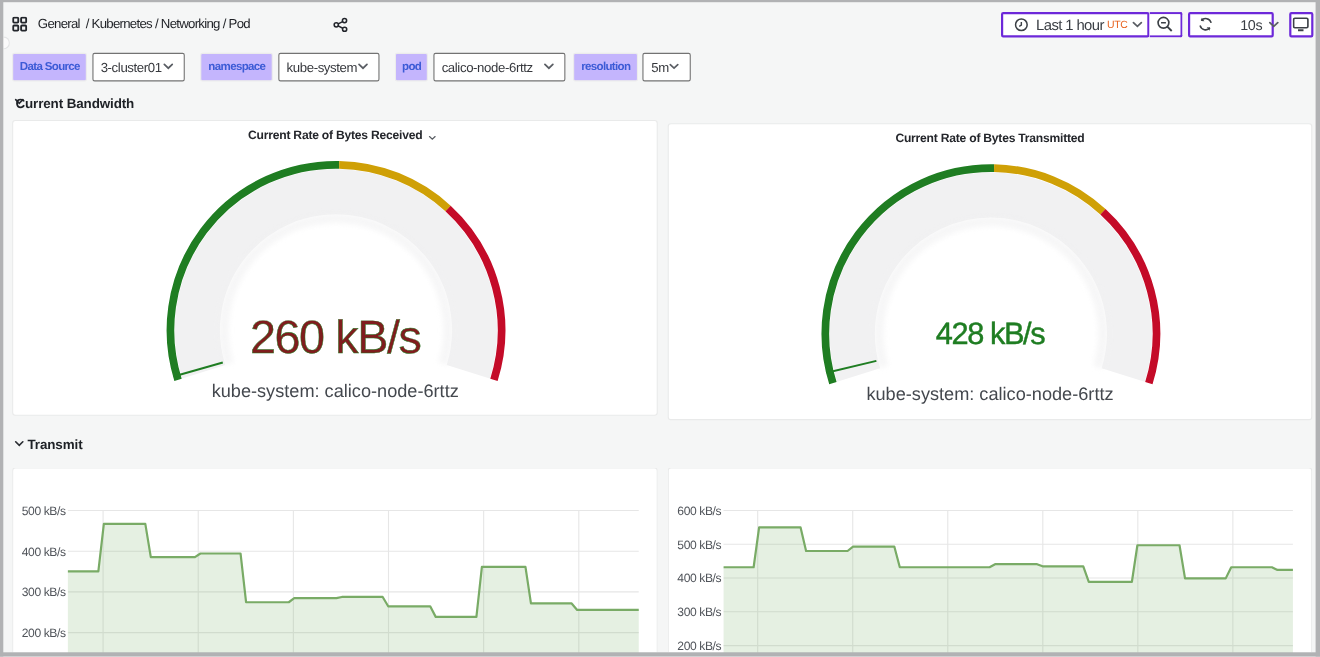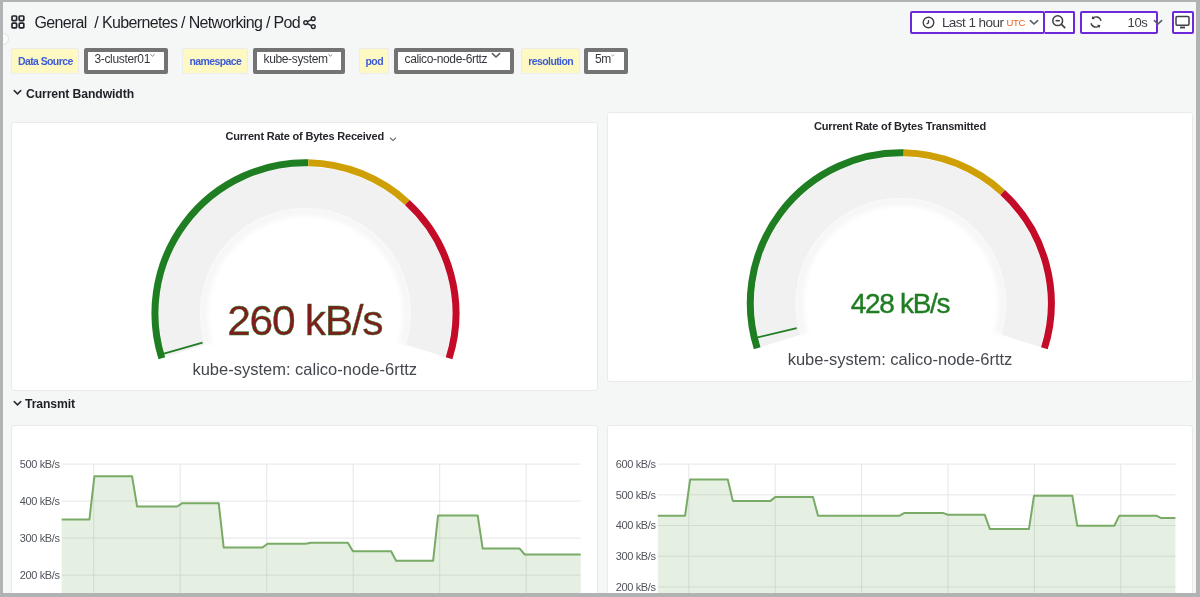--- a/index.html
+++ b/index.html
@@ -1,42 +1,42 @@
 <!DOCTYPE html>
 <html><head><meta charset="utf-8">
 <style>
 * { margin:0; padding:0; box-sizing:border-box; }
 html,body { width:1200px; height:597px; overflow:hidden; font-family:"Liberation Sans",sans-serif; }
 body { background:#f5f6f6; position:relative; }
 .edge { position:absolute; background:#b1b2b4; z-index:50; }
 .panel { position:absolute; background:#fff; border:1px solid #e9eaea; border-radius:3px; }
 .ptitle { position:absolute; width:100%; text-align:center; font-size:11px; font-weight:bold; color:#24262b; letter-spacing:-0.2px; }
-.label-box { white-space:nowrap; position:absolute; top:48px; height:25.5px; background:#fef9c3; border:1px solid #ececec; border-radius:2px;
+.label-box { white-space:nowrap; position:absolute; top:48px; height:25.5px; background:#c4b5fd; border:1px solid #ececec; border-radius:2px;
   color:#3c5bd6; font-size:10.5px; letter-spacing:-0.6px; font-weight:bold; display:flex; align-items:center; justify-content:center; }
-.dd-box { white-space:nowrap; position:absolute; top:48px; height:25.5px; background:#fff; border:4px solid #737373; border-radius:2px;
-  color:#36383d; font-size:12px; letter-spacing:-0.35px; display:flex; align-items:flex-start; justify-content:space-between; padding:0 9px 0 7px; }
+.dd-box { white-space:nowrap; position:absolute; top:48px; height:25.5px; background:#fff; border:1px solid #737373; border-radius:2px;
+  color:#36383d; font-size:12px; letter-spacing:-0.35px; display:flex; align-items:center; justify-content:space-between; padding:0 9px 0 7px; }
 .sect { position:absolute; font-size:12.2px; font-weight:bold; color:#1e2126; letter-spacing:-0.1px; }
 .btn { white-space:nowrap; position:absolute; top:10.5px; height:23px; background:#fff; border:2px solid #6d28d9; border-radius:2px;
   display:flex; align-items:center; }
 </style></head>
 <body>
 <div class="edge" style="left:0;top:0;width:1200px;height:2px"></div>
 <div class="edge" style="left:0;top:0;width:2.5px;height:597px"></div>
 <div class="edge" style="right:0;top:0;width:4px;height:597px"></div>
 <div class="edge" style="left:0;bottom:0;width:1200px;height:4px"></div>
 
 <svg width="14" height="14" viewBox="0 0 14 14" style="position:absolute;left:11px;top:15px">
 <g fill="none" stroke="#22252b" stroke-width="1.7">
 <rect x="1" y="1" width="4.6" height="4.6" rx="0.8"></rect>
 <rect x="8.2" y="1" width="4.6" height="4.6" rx="0.8"></rect>
 <rect x="1" y="8.2" width="4.6" height="4.6" rx="0.8"></rect>
 <rect x="8.2" y="8.2" width="4.6" height="4.6" rx="0.8"></rect>
 </g>
   </svg>
-<div style="position:absolute;left:34.4px;top:13.5px;font-size:16px;letter-spacing:-0.65px;color:#1f2126">General&nbsp; / Kubernetes / Networking / Pod</div>
+<div style="position:absolute;left:34.4px;top:13.5px;font-size:12px;letter-spacing:-0.65px;color:#1f2126">General&nbsp; / Kubernetes / Networking / Pod</div>
 <svg width="15" height="15" viewBox="0 0 15 15" style="position:absolute;left:301.5px;top:14.5px">
 <g stroke="#22252b" stroke-width="1.4" fill="none">
 <line x1="3.7" y1="7.6" x2="11.2" y2="3.7"></line>
 <line x1="3.7" y1="7.6" x2="11.3" y2="11.6"></line>
 <circle cx="3.7" cy="7.6" r="1.9" fill="#f5f6f6"></circle>
 <circle cx="11.2" cy="3.7" r="1.9" fill="#f5f6f6"></circle>
 <circle cx="11.3" cy="11.6" r="1.9" fill="#f5f6f6"></circle>
 </g>
   </svg>
 
@@ -116,23 +116,23 @@
     <svg width="10" height="7" viewBox="0 0 10 7">
       <path d="M 1.4 1.6 L 5 5 L 8.6 1.6" fill="none" stroke="#5a5e64" stroke-width="1.6" stroke-linecap="round"></path>
     </svg>
   </div>
 
 <div style="position:absolute;left:13.3px;top:89px">
     <svg width="9" height="7" viewBox="0 0 10 7" style="display:block">
       <path d="M 1.4 1.4 L 5 5 L 8.6 1.4" fill="none" stroke="#2b2e33" stroke-width="1.7" stroke-linecap="round"></path>
     </svg>
   </div>
-<div class="sect" style="left:26px;top:86.5px">Current Bandwidth</div>
-
-<div class="panel" style="left:11.3px;top:122px;width:586.9px;height:269.4px">
+<div class="sect" style="left:14px;top:86.5px">Current Bandwidth</div>
+
+<div class="panel" style="left:11.3px;top:109px;width:586.9px;height:269.4px">
   <div class="ptitle" style="top:7.2px">Current Rate of Bytes Received<span style="position:absolute;margin-left:5px;margin-top:1.5px"><svg width="8" height="5" viewBox="0 0 10 7">
           <path d="M 1.4 1.6 L 5 5 L 8.6 1.6" fill="none" stroke="#5a5e64" stroke-width="1.6" stroke-linecap="round"></path>
         </svg></span></div>
   <svg width="586.9" height="269.4" viewBox="0 0 586.9 269.4" style="position:absolute;left:0;top:0">
     <g transform="translate(0,-112.3)">
         <defs>
           <filter id="soft" x="-20%" y="-20%" width="140%" height="140%">
             <feGaussianBlur stdDeviation="2.2"></feGaussianBlur>
           </filter>
         </defs>

